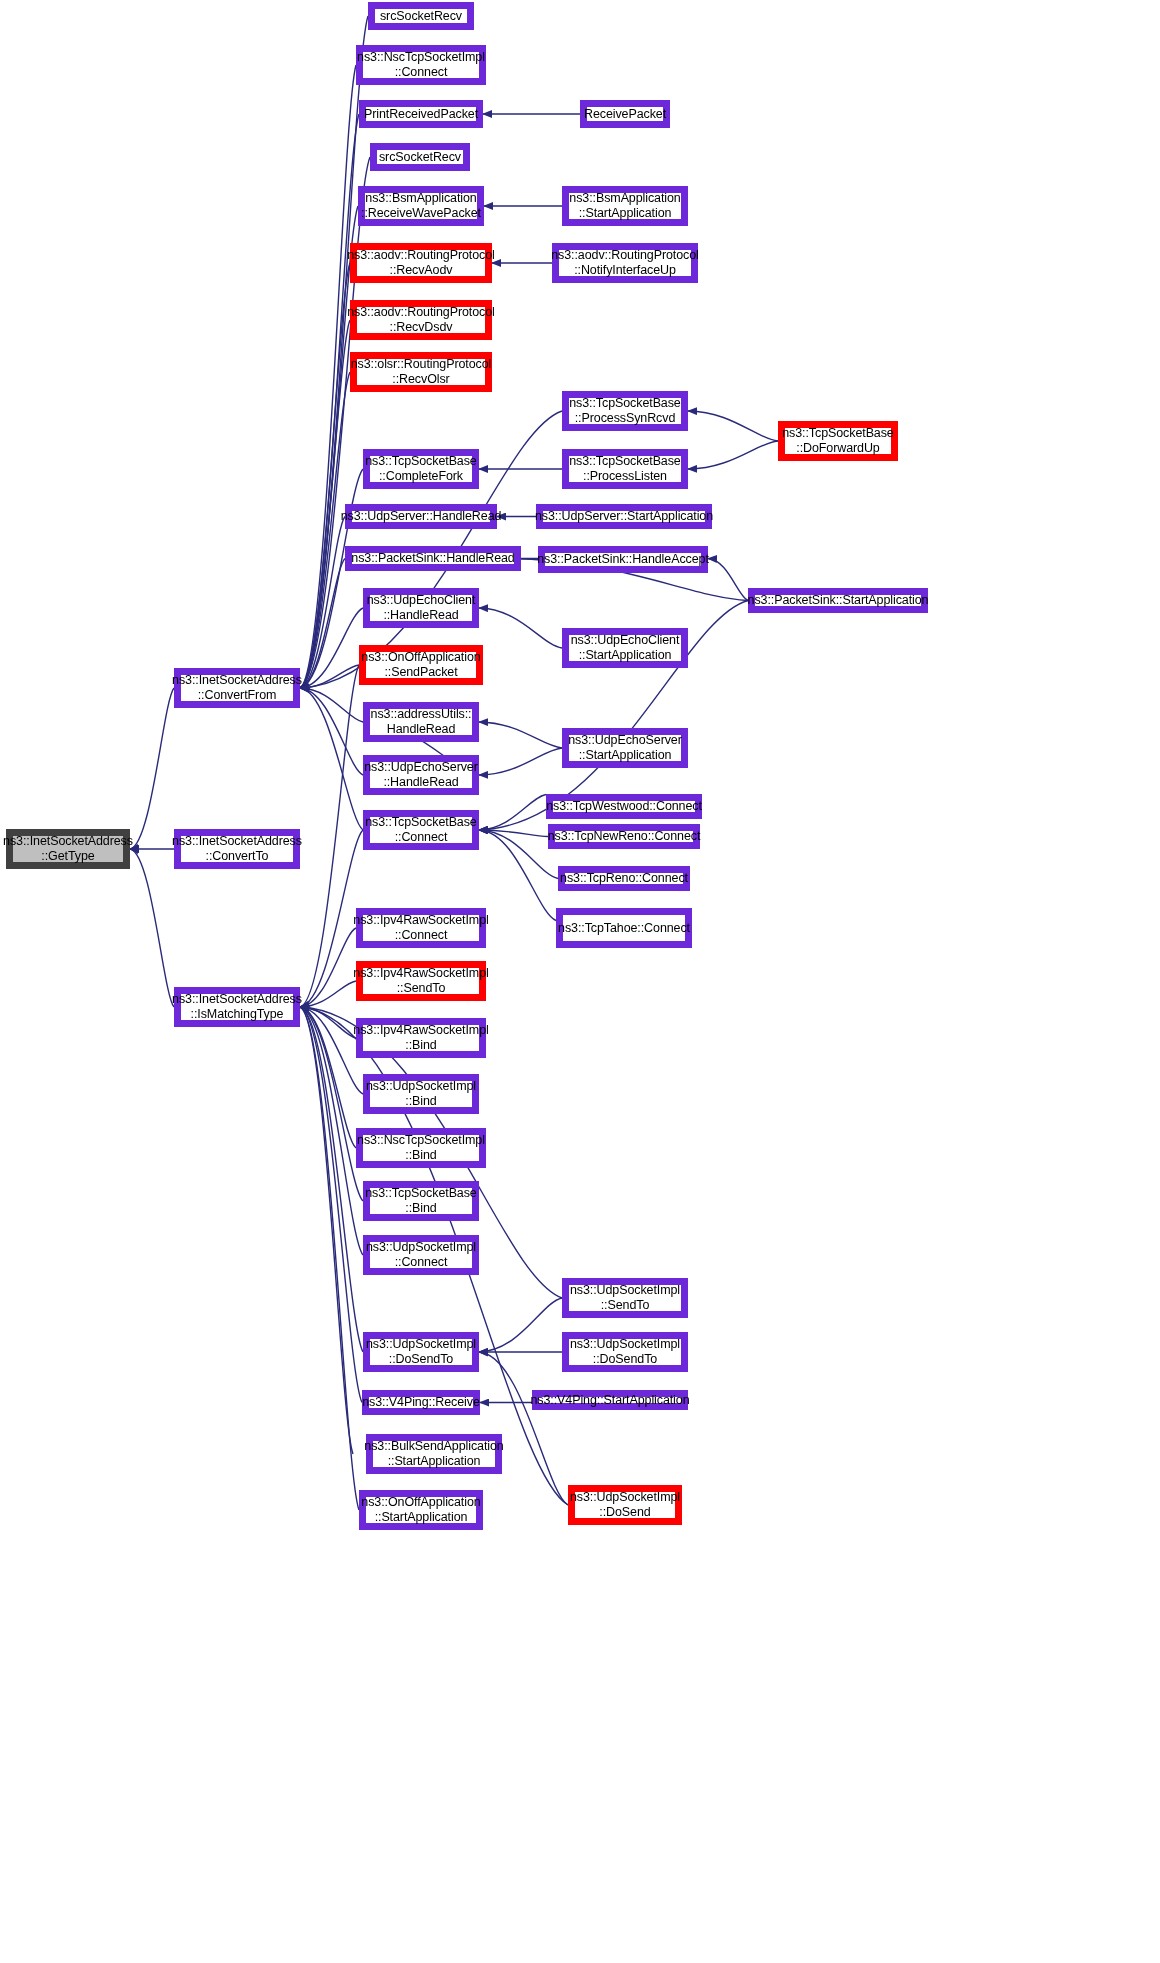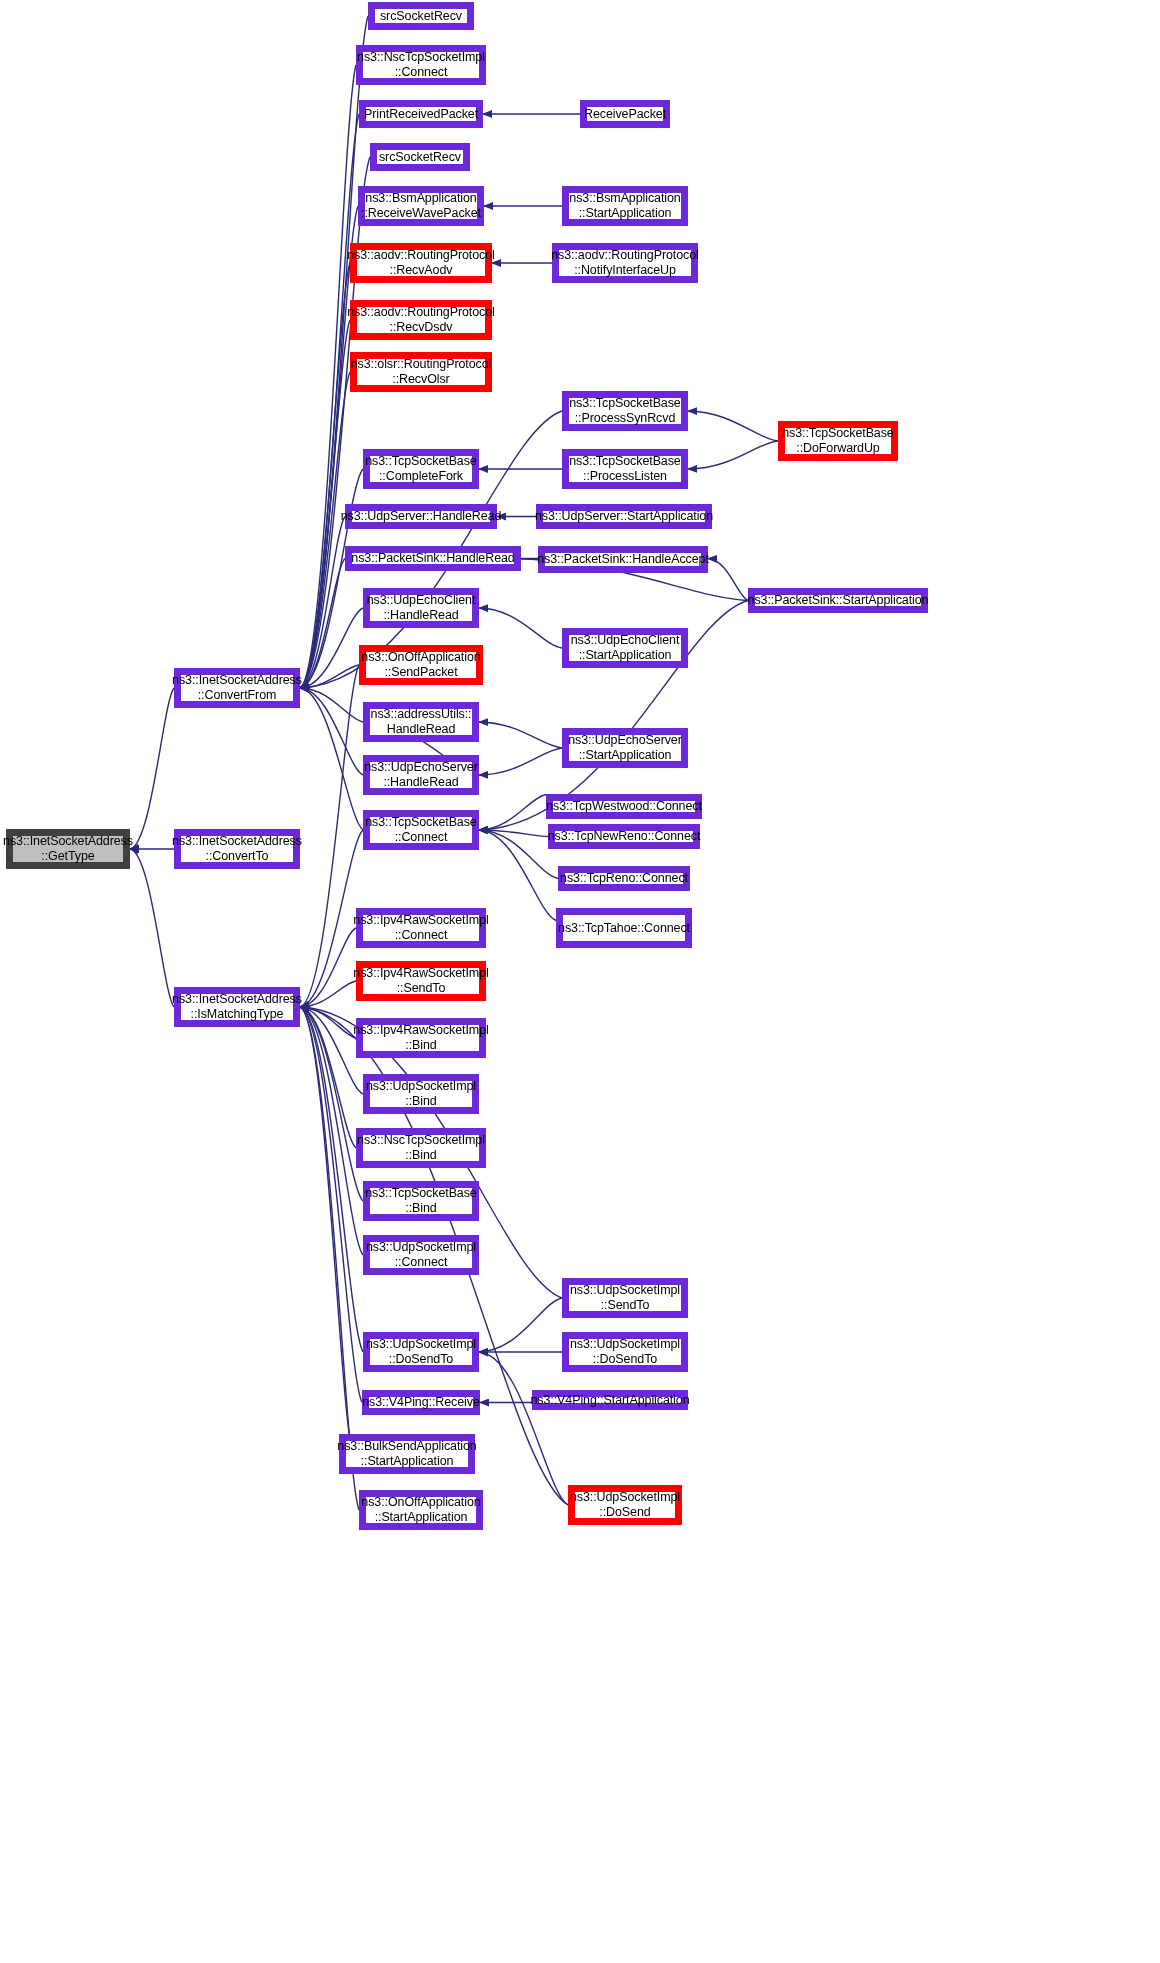--- a/index.html
+++ b/index.html
@@ -191,20 +191,20 @@
       <div class="node" style="left: 363px; top: 1235px; width: 116px; height: 40px;">ns3::UdpSocketImpl
 ::Connect</div>
       <div class="node" style="left: 562px; top: 1278px; width: 126px; height: 40px;">ns3::UdpSocketImpl
 ::SendTo</div>
       <div class="node" style="left: 363px; top: 1332px; width: 116px; height: 40px;">ns3::UdpSocketImpl
 ::DoSendTo</div>
       <div class="node" style="left: 562px; top: 1332px; width: 126px; height: 40px;">ns3::UdpSocketImpl
 ::DoSendTo</div>
       <div class="node" style="left: 362px; top: 1390px; width: 118px; height: 25px;">ns3::V4Ping::Receive</div>
       <div class="node" style="left: 532px; top: 1390px; width: 156px; height: 20px;">ns3::V4Ping::StartApplication</div>
-      <div class="node" style="left: 339px; top: 1434px; width: 136px; height: 40px;">ns3::BulkSendApplication
+      <div class="node" style="left: 366px; top: 1434px; width: 136px; height: 40px;">ns3::BulkSendApplication
 ::StartApplication</div>
       <div class="node" style="left: 359px; top: 1490px; width: 124px; height: 40px;">ns3::OnOffApplication
 ::StartApplication</div>
       <div class="node red" style="left: 568px; top: 1485px; width: 114px; height: 40px;">ns3::UdpSocketImpl
 ::DoSend</div>
     </div>
 </div>
 
 </body></html>

